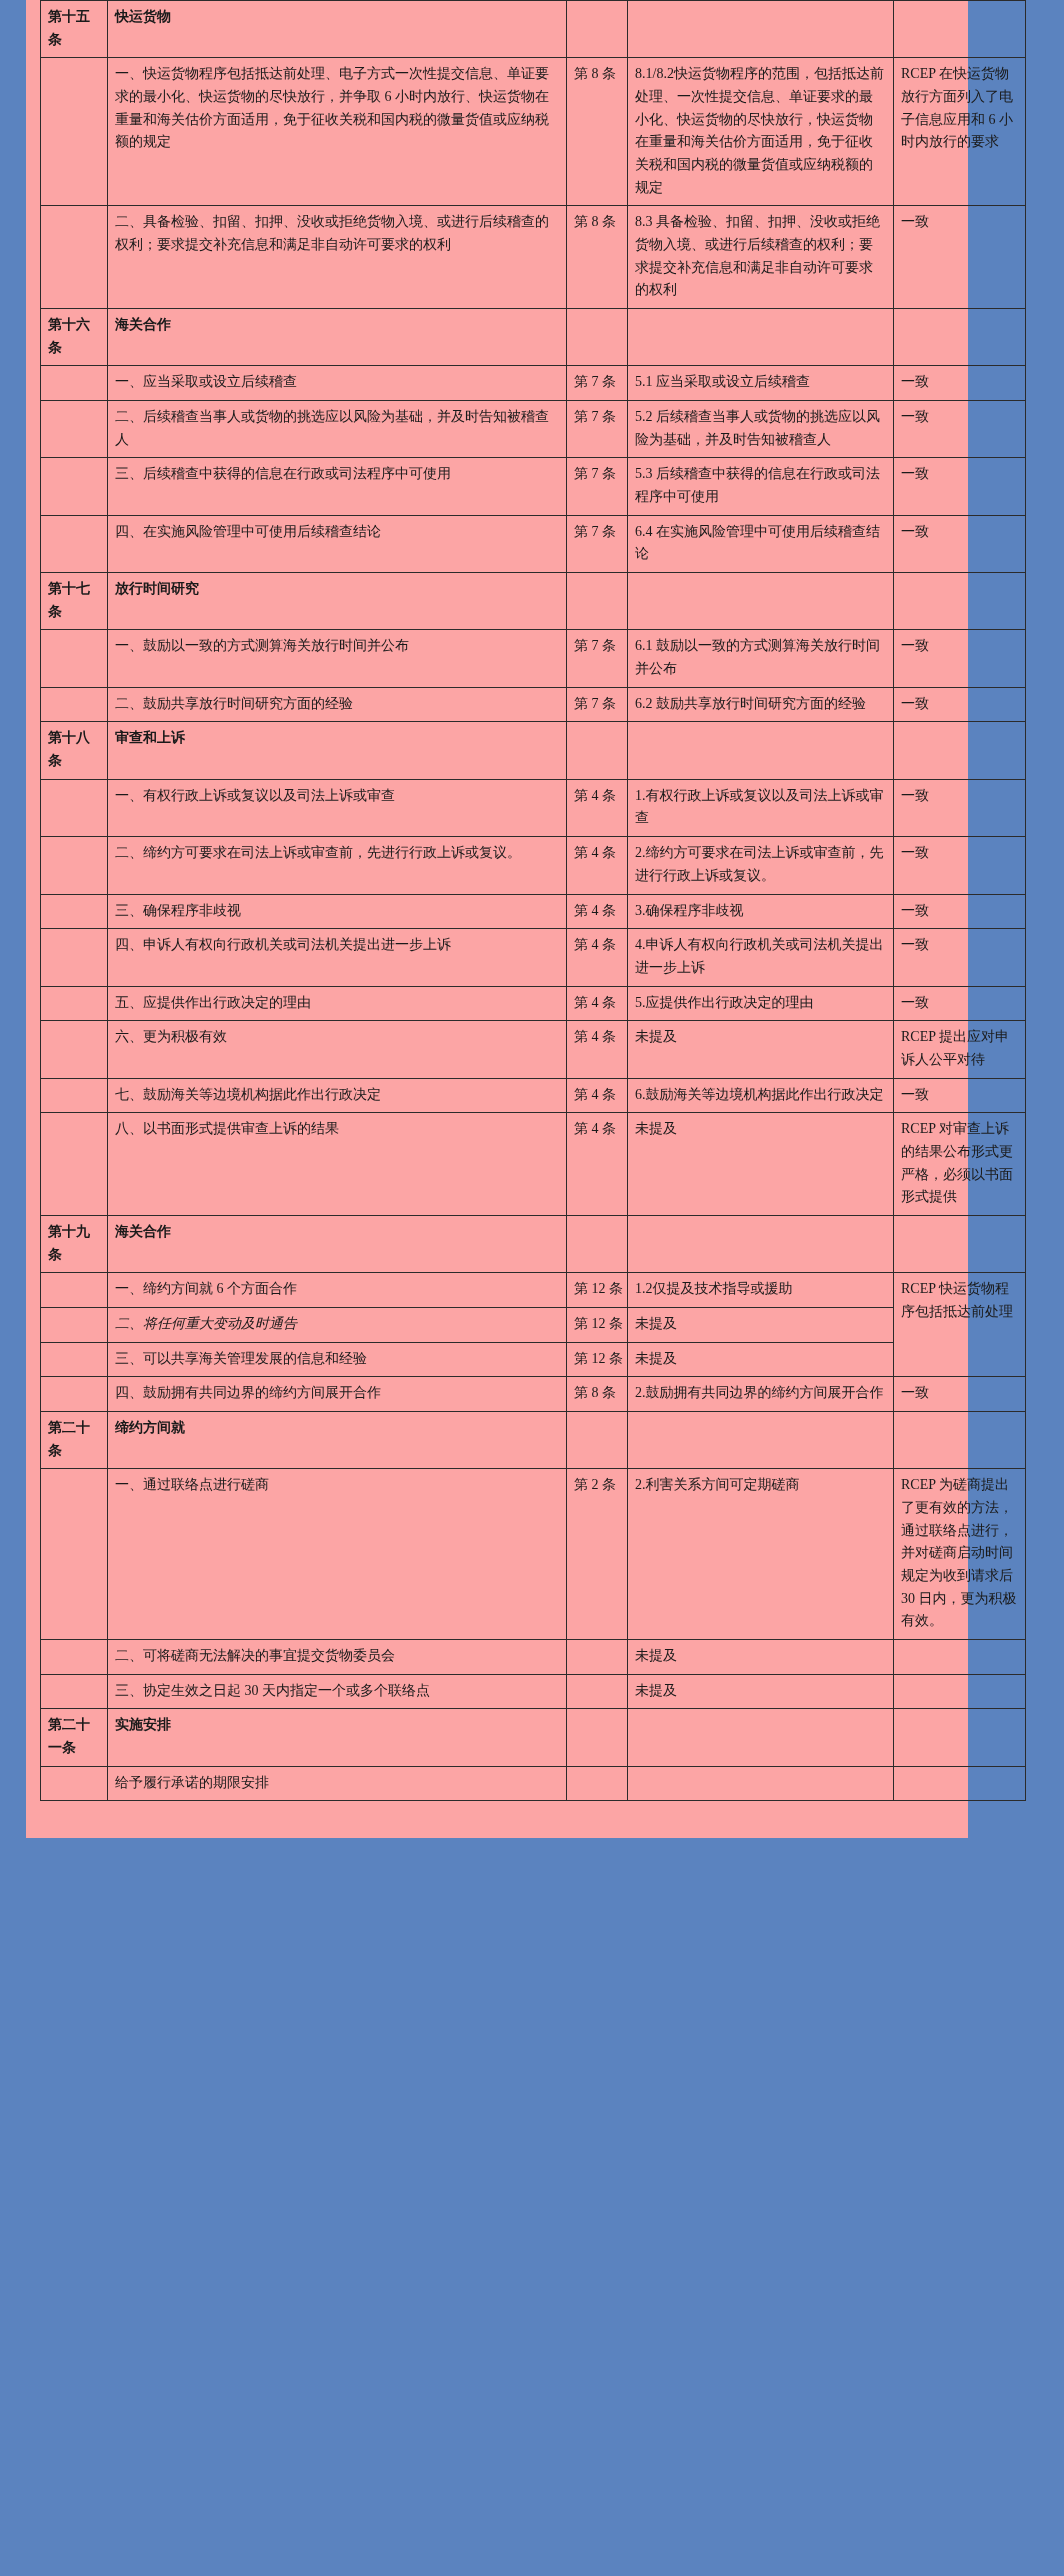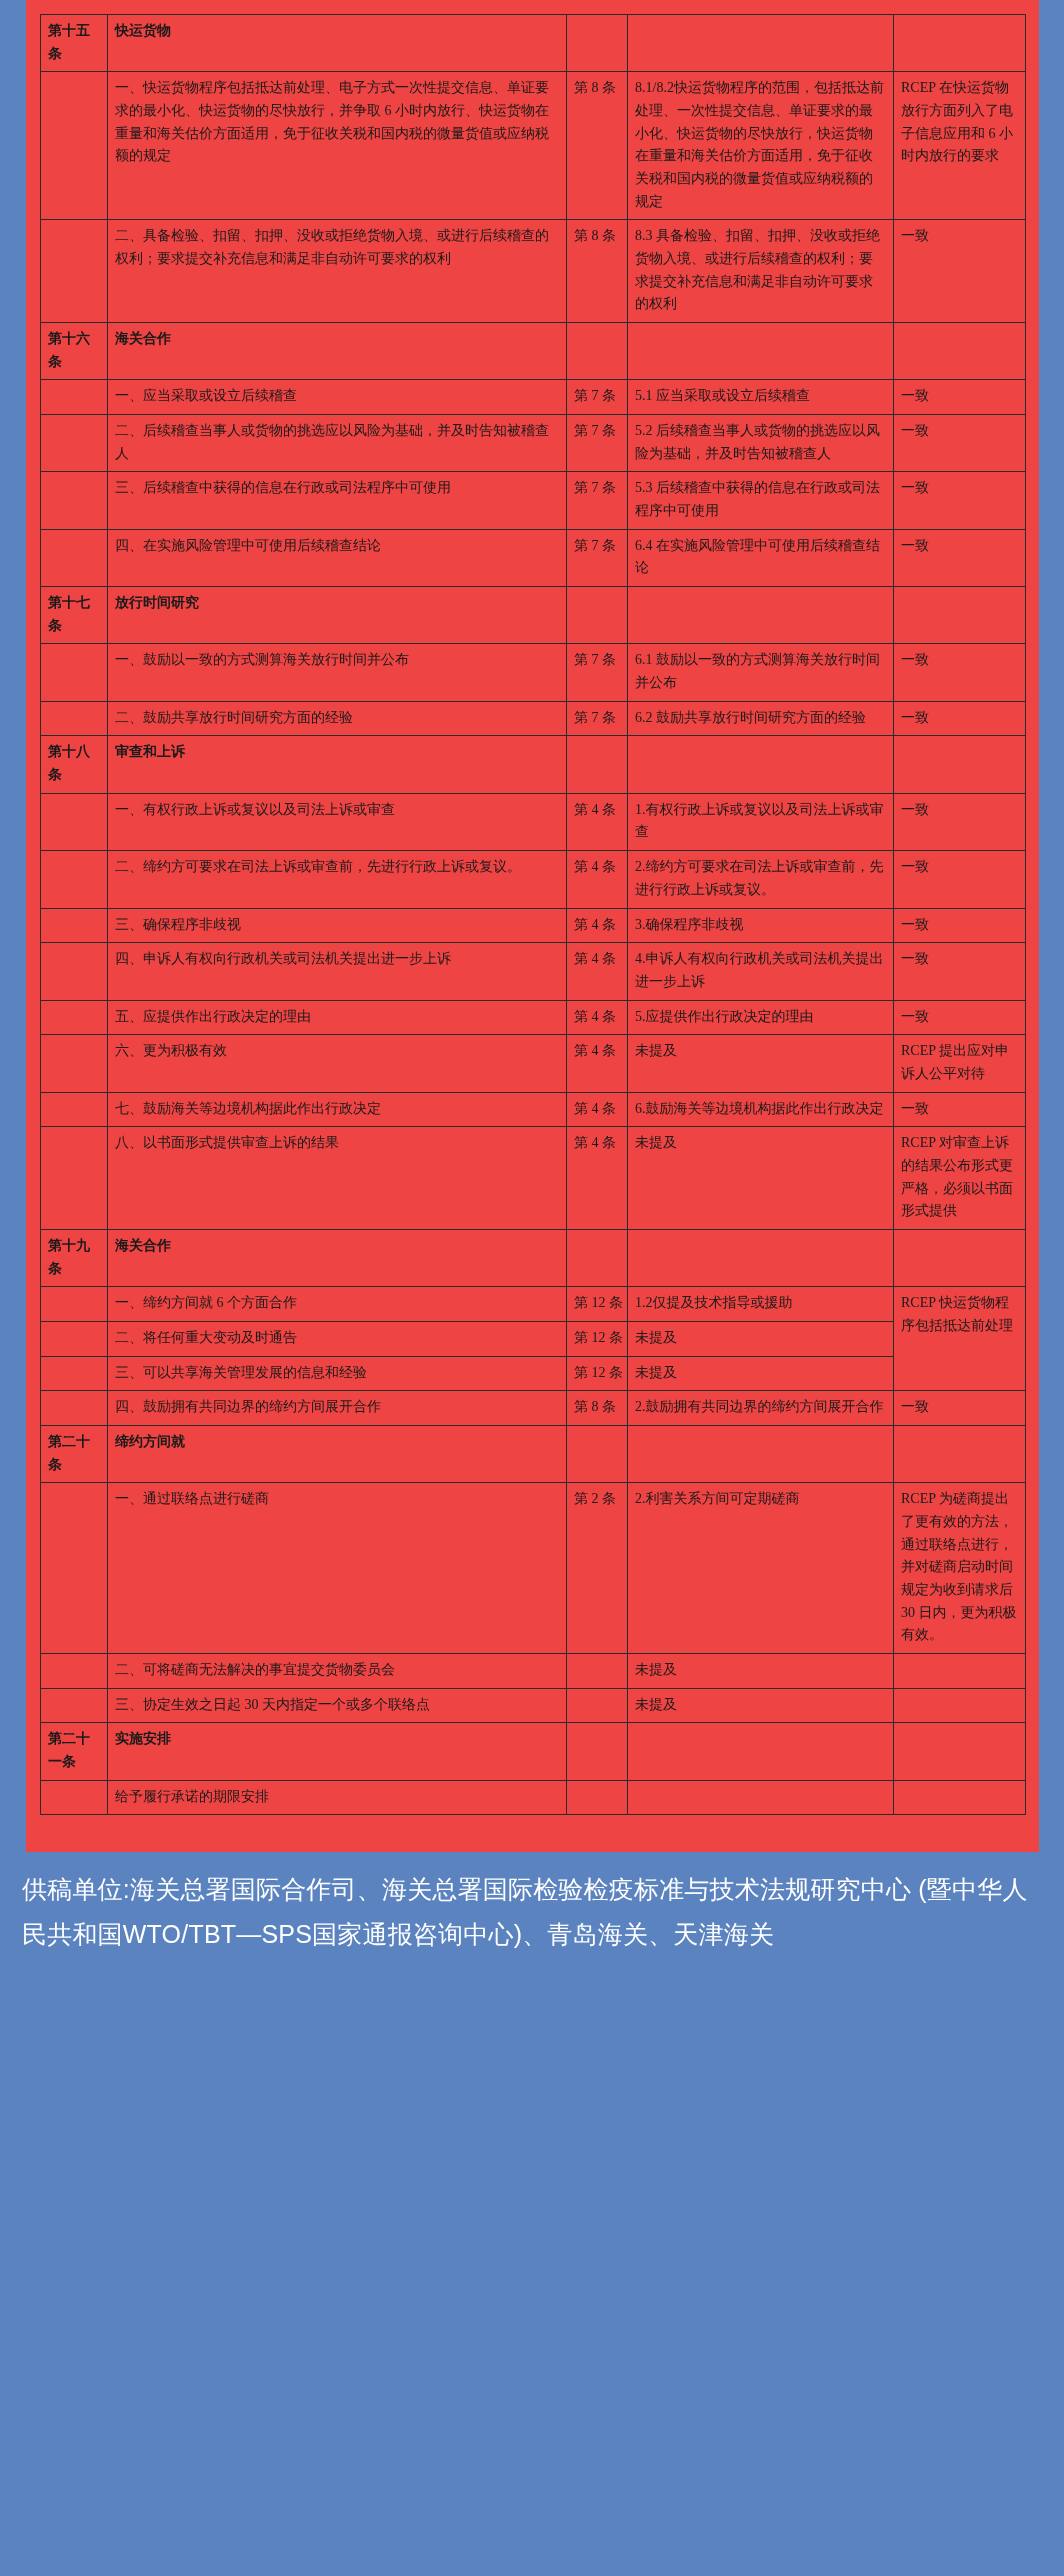--- a/index.html
+++ b/index.html
@@ -14,23 +14,23 @@
     width: 1065px;
     min-height: 2576px;
     background: #5b83bf;
     position: relative;
     overflow: hidden;
   }
   .table-sheet {
     position: absolute;
     left: 26px;
     top: 0;
-    width: 1013px;
-    background: #ef4444;
-    padding: 14px 0 37px 0;
+    width: 942px;
+    background: #fca5a5;
+    padding: 0 0 37px 0;
   }
   table.cmp {
     border-collapse: collapse;
     width: 986px;
     margin-left: 14px;
     table-layout: fixed;
     font-family: "Liberation Serif", "DejaVu Serif", serif;
   }
   table.cmp td {
     border: 1px solid #2b2b2b;
@@ -234,21 +234,21 @@
           </tr>
           <tr>
             <td class="art"></td>
             <td class="body" style="text-indent: 0px;">一、缔约方间就 6 个方面合作</td>
             <td class="ref">第 12 条</td>
             <td class="oth">1.2仅提及技术指导或援助</td>
             <td class="note" rowspan="3">RCEP 快运货物程序包括抵达前处理</td>
           </tr>
           <tr>
             <td class="art"></td>
-            <td class="body" style="text-indent: 0px;">二、将任何重大变动及时通告</td>
+            <td class="body" style="text-indent: 0px; font-style: italic;">二、将任何重大变动及时通告</td>
             <td class="ref">第 12 条</td>
             <td class="oth">未提及</td>
           </tr>
           <tr>
             <td class="art"></td>
             <td class="body" style="text-indent: 0px;">三、可以共享海关管理发展的信息和经验</td>
             <td class="ref">第 12 条</td>
             <td class="oth">未提及</td>
           </tr>
           <tr>
@@ -299,18 +299,17 @@
             <td class="ref"></td>
             <td class="oth"></td>
             <td class="note"></td>
           </tr>
         </tbody>
     </table>
   </div>
 
   <div class="footer" id="footer" style="top: 1867px;">
     <div class="footer-block">
-      <p>供稿单位:海关总署国际合作司、海关总署国际检验检疫标准与技术法规研究中心 (暨中华人民共和国WTO/TBT—SPS国家通报咨询中心)、青岛海关、天津海关</p>
     </div>
   </div>
 
 </div>
 
 
 </body></html>

